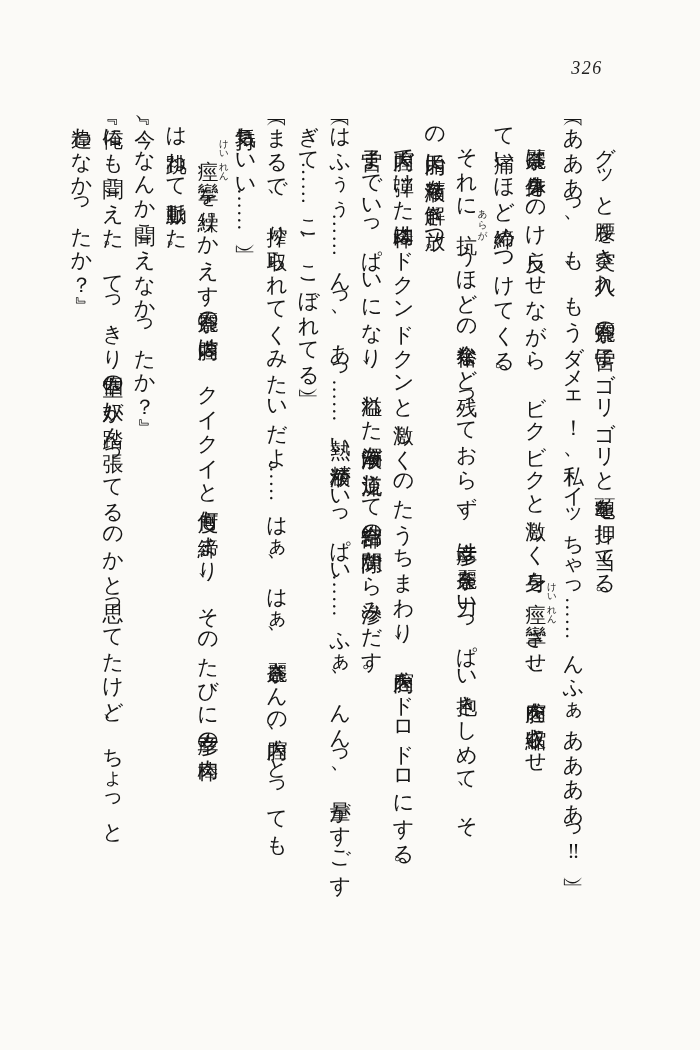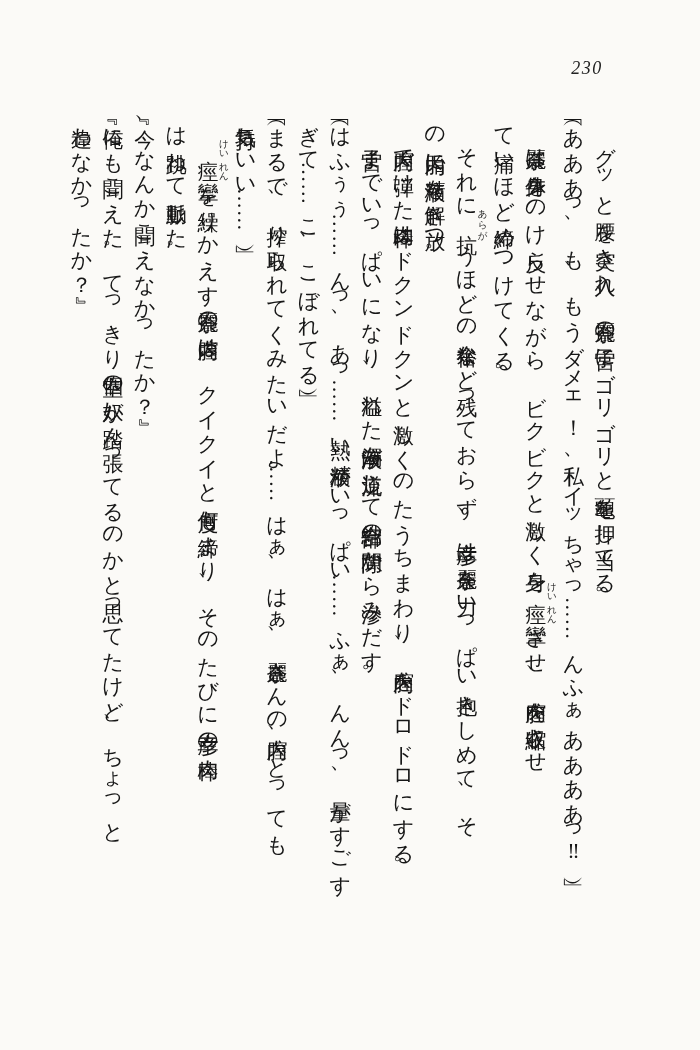--- a/index.html
+++ b/index.html
@@ -56,21 +56,21 @@
     font-size: 9.5px;
     letter-spacing: 0;
     color: #2a2a2a;
   }
 </style>
 </head>
 <body>
 
 <div class="book-page">
 
-  <div class="folio">230</div>
+  <div class="folio">326</div>
 
   <div class="text-block">
     <div class="tline indent">グッと腰を突き入れ、麗奈の子宮にゴリゴリと亀頭を押し当てる。</div>
     <div class="tline">「（あああっ、も、もうダメェ！　私、イッちゃっ……んふぁああああっ‼）」</div>
     <div class="tline indent">麗奈は身体をのけ反らせながら、ビクビクと激しく身を<ruby>痙攣<rt>けいれん</rt></ruby>させ、膣肉を収縮させ</div>
     <div class="tline">て痛いほど締めつけてくる。</div>
     <div class="tline indent">それに<ruby>抗<rt>あらが</rt></ruby>うほどの余裕など残っておらず、幸彦は麗奈を力いっぱい抱きしめて、そ</div>
     <div class="tline">の胎内に精液を解き放つ。</div>
     <div class="tline indent">膣内で弾けた肉棒はドクンドクンと激しくのたうちまわり、膣内をドロドロにする。</div>
     <div class="tline indent">子宮までいっぱいになり、溢れた白濁液が逆流して結合部の隙間から滲みだす。</div>

